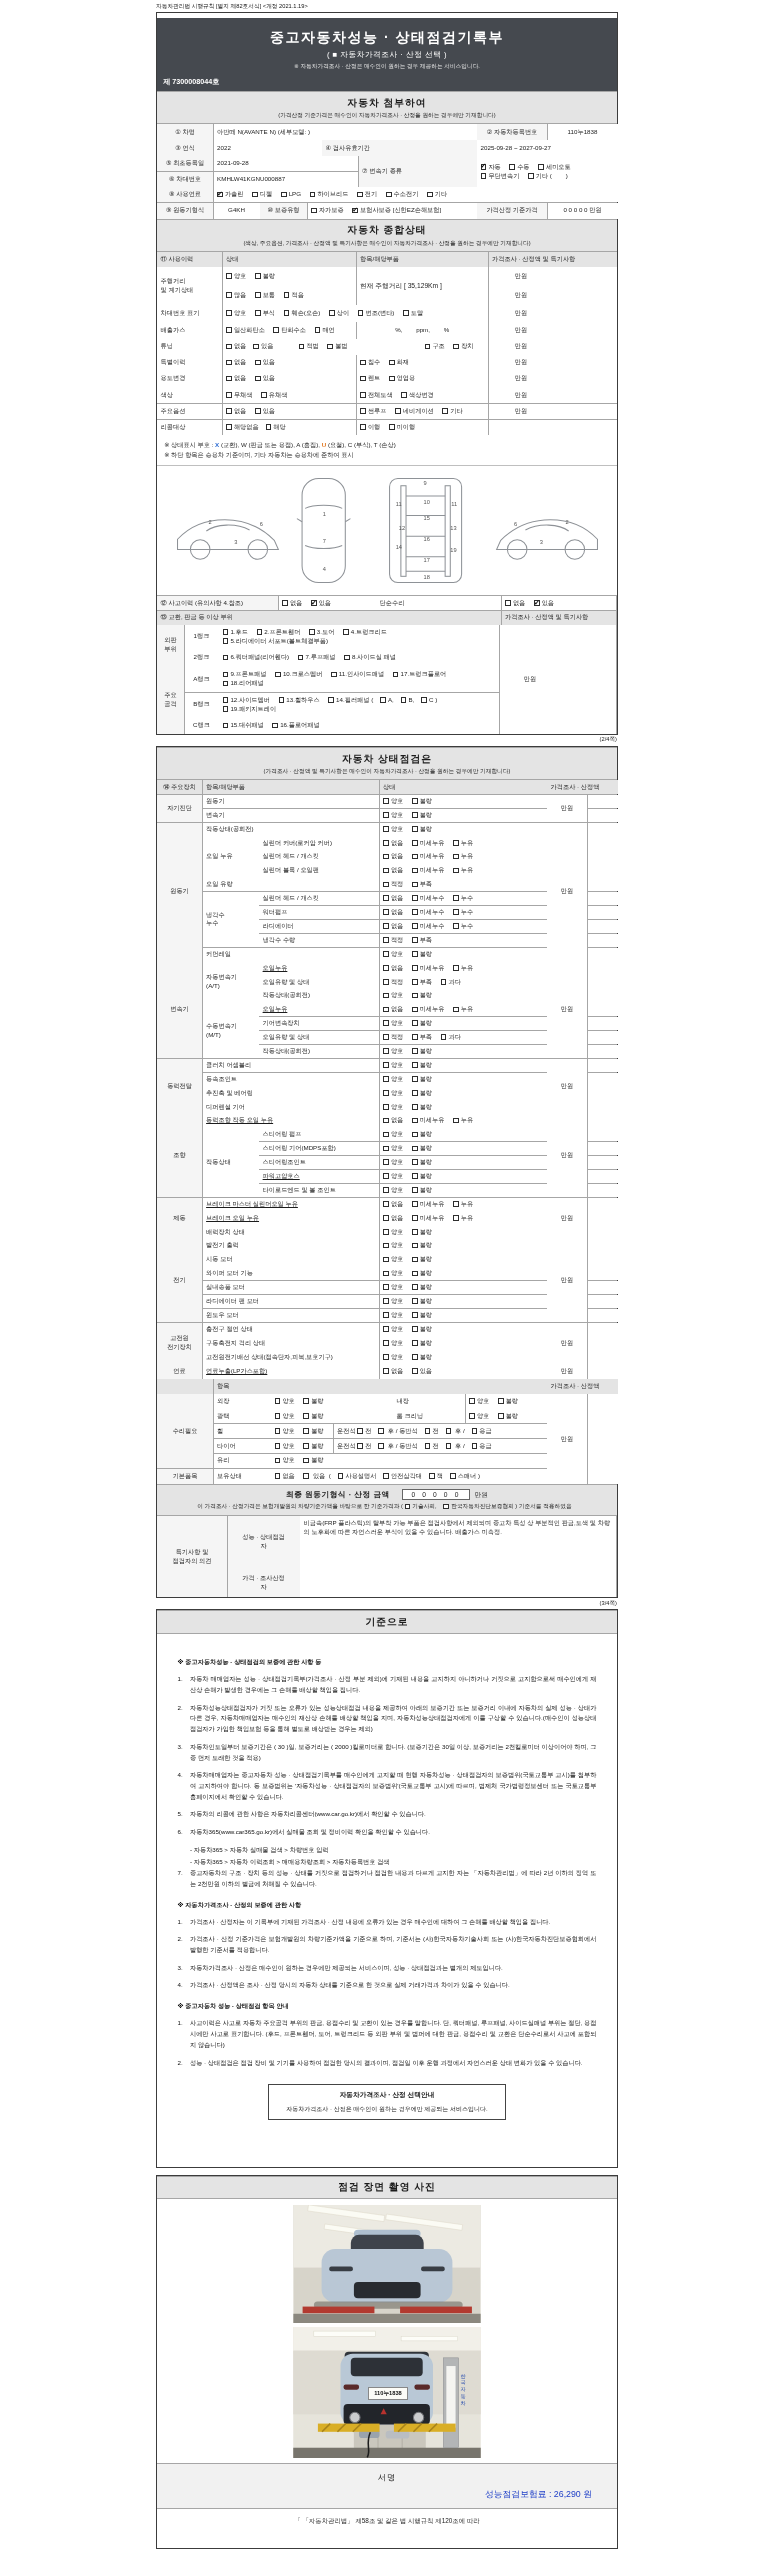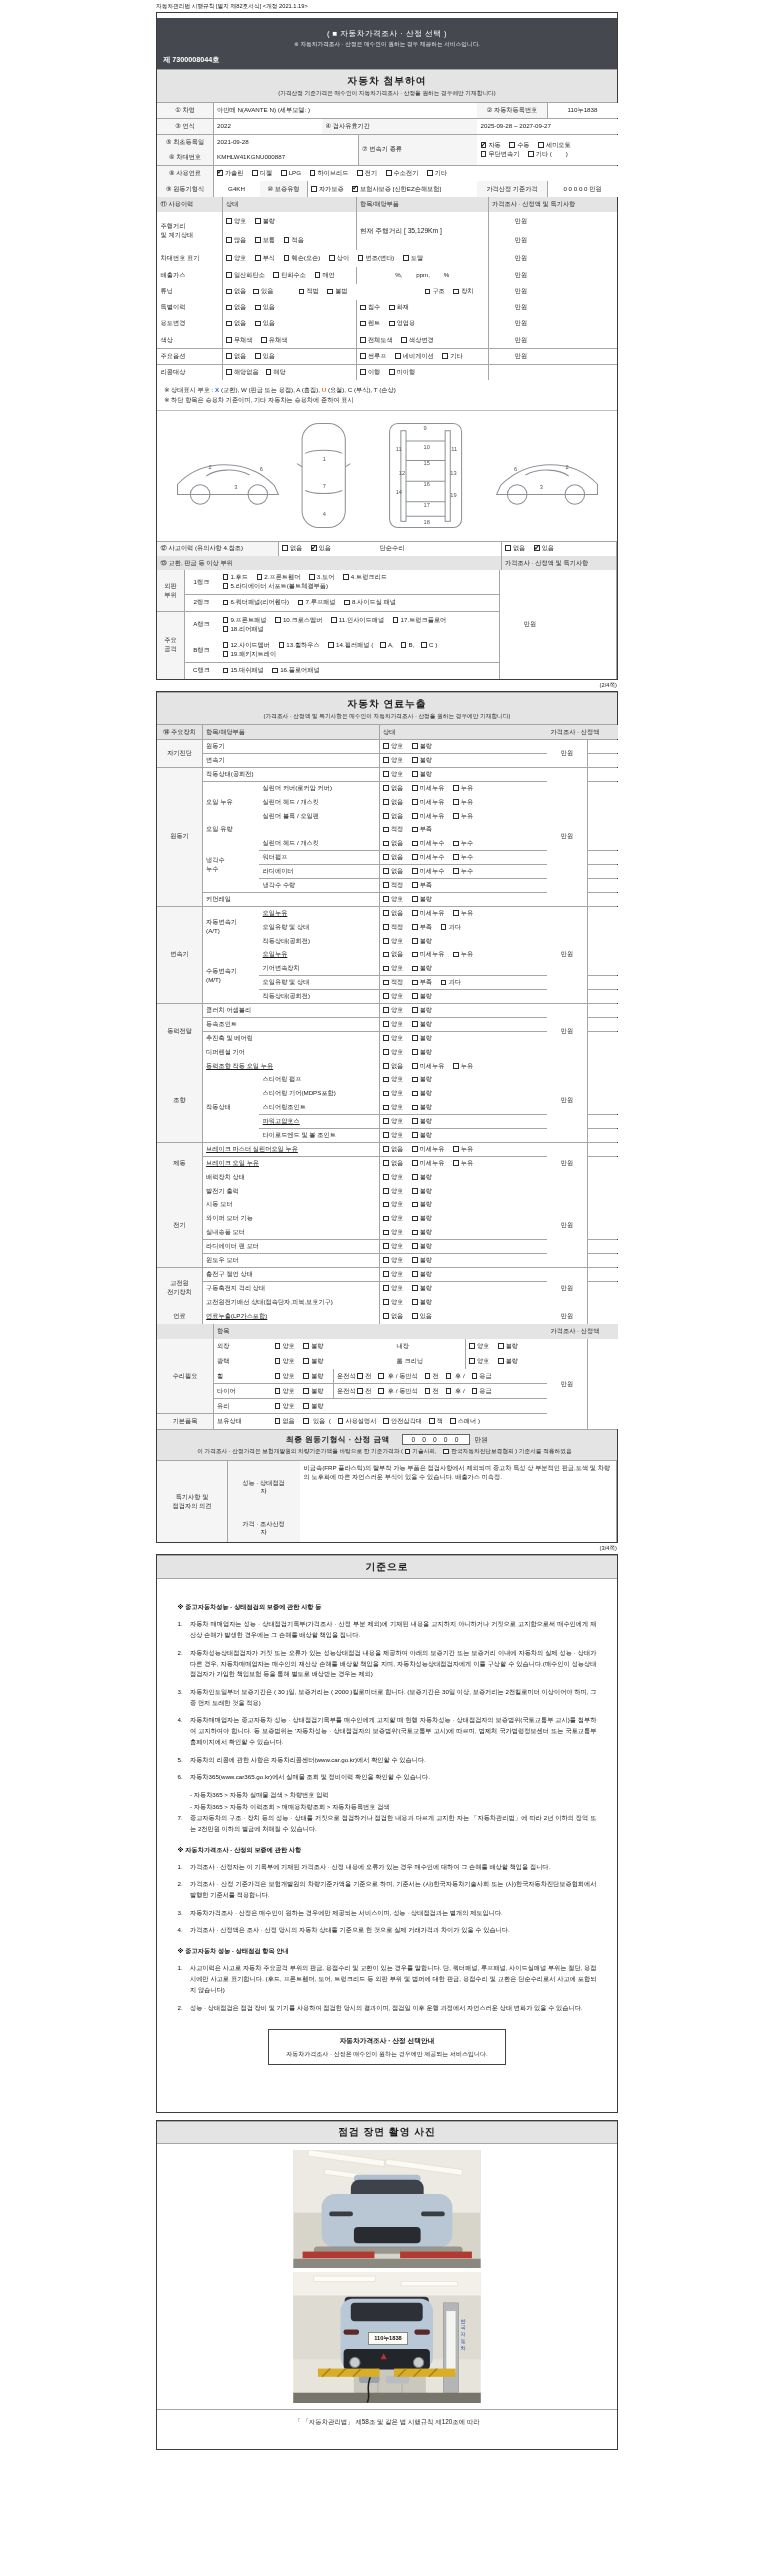--- a/index.html
+++ b/index.html
@@ -81,20 +81,21 @@
 </head>
 <body>
 
 <div class="page">
 
   <div class="topline">자동차관리법 시행규칙 [별지 제82호서식] &lt;개정 2021.1.19&gt;</div>
 
   <div class="pagebox">
     <div class="darkhead">
       <div class="white-strip"></div>
+      <div class="dh-title">중고자동차성능 · 상태점검기록부</div>
       <div class="dh-sub">( ■ 자동차가격조사 · 산정 선택 )</div>
       <div class="dh-note">※ 자동차가격조사 · 산정은 매수인이 원하는 경우 제공하는 서비스입니다.</div>
       <div class="dh-docno">제 7300008044호</div>
     </div>
 
     <div class="band">
       <div class="bt">자동차 첨부하여</div>
       <div class="bs">(가격산정 기준가격은 매수인이 자동차가격조사 · 산정을 원하는 경우에만 기재합니다)</div>
     </div>
     <div class="tbl" style="grid-template-columns: 56px 46px 47px 14px 36px 118px 70px 70px; grid-template-rows: 15.5px 15.5px 15px 15px 15px 16px;">
@@ -160,20 +161,24 @@
           <div class="ln"><span class="cb"></span><span class="cl">자가보증  </span><span class="cb on"></span><span class="cl">보험사보증 [신한EZ손해보험]</span></div>
         </div>
         <div class="cell bg-l" style="grid-area: 6 / 7 / span 1 / span 1;">
           <div class="ln"><span>가격산정 기준가격</span></div>
         </div>
         <div class="cell" style="grid-area: 6 / 8 / span 1 / span 1;">
           <div class="ln"><span>0 0 0 0 0 만원</span></div>
         </div>
       </div>
 
+    <div class="band">
+      <div class="bt">자동차 종합상태</div>
+      <div class="bs">(색상, 주요옵션, 가격조사 · 산정액 및 특기사항은 매수인이 자동차가격조사 · 산정을 원하는 경우에만 기재합니다)</div>
+    </div>
     <div class="tbl" style="grid-template-columns: 65px 72px 61px 64px 67px 65px 63px; grid-template-rows: 14.4px 18.5px 18.5px 16.5px 16.5px 15.5px 15.5px 15.5px 16px 15.5px 15.5px;">
         <div class="cell al-l bg-g" style="grid-area: 1 / 1 / span 1 / span 1;">
           <div class="ln"><span>⑪ 사용이력</span></div>
         </div>
         <div class="cell al-l bg-g" style="grid-area: 1 / 2 / span 1 / span 2;">
           <div class="ln"><span>상태</span></div>
         </div>
         <div class="cell al-l bg-g" style="grid-area: 1 / 4 / span 1 / span 2;">
           <div class="ln"><span>항목/해당부품</span></div>
         </div>
@@ -427,21 +432,21 @@
         </div>
         <div class="cell al-l" style="grid-area: 5 / 3 / span 1 / span 1;">
           <div class="ln"><span class="cb"></span><span class="cl">15.대쉬패널  </span><span class="cb"></span><span class="cl">16.플로어패널</span></div>
         </div>
       </div>
   </div>
   <div class="pagemark">(2/4쪽)</div>
 
   <div class="pagebox">
     <div class="band">
-      <div class="bt">자동차 연료누출</div>
+      <div class="bt">자동차 상태점검은</div>
       <div class="bs">(가격조사 · 산정액 및 특기사항은 매수인이 자동차가격조사 · 산정을 원하는 경우에만 기재합니다)</div>
     </div>
     <div class="tbl" style="grid-template-columns: 45px 56px 120px 167px 40px 30px; grid-template-rows: 14px 13.4px 13.4px 13.4px 13.4px 13.4px 13.4px 13.4px 13.4px 13.4px 13.4px 13.4px 13.4px 13.4px 13.4px 13.4px 13.4px 13.4px 13.4px 13.4px 13.4px 13.4px 13.4px 13.4px 13.4px 13.4px 13.4px 13.4px 13.4px 13.4px 13.4px 13.4px 13.4px 13.4px 13.4px 13.4px 13.4px 13.4px 13.4px 13.4px 13.4px 13.4px 14.4px;">
         <div class="cell bg-g" style="grid-area: 1 / 1 / span 1 / span 1;">
           <div class="ln"><span>⑭ 주요장치</span></div>
         </div>
         <div class="cell al-l bg-g" style="grid-area: 1 / 2 / span 1 / span 2;">
           <div class="ln"><span>항목/해당부품</span></div>
         </div>
         <div class="cell al-l bg-g" style="grid-area: 1 / 4 / span 1 / span 1;">
@@ -1048,20 +1053,24 @@
           <line x1="204" y1="204" x2="220" y2="188" stroke="#a8831a" stroke-width="3"></line>
           <line x1="234" y1="204" x2="250" y2="188" stroke="#a8831a" stroke-width="3"></line>
           <line x1="264" y1="204" x2="280" y2="188" stroke="#a8831a" stroke-width="3"></line>
           <path d="M150 205 C140 228 152 240 144 254" stroke="#1d1d1d" stroke-width="3" fill="none"></path>
         </svg>
         <div class="plate">110누1838</div>
         <div class="liftlabel">한국자동차</div>
       </div>
     </div>
 
+    <div class="signband">
+      <div class="sign-label">서명</div>
+      <div class="fee">성능점검보험료 : 26,290 원</div>
+    </div>
 
     <div class="confirm">
       <div>「 「자동차관리법」 제58조 및 같은 법 시행규칙 제120조에 따라</div>
 
     </div>
   </div>
 </div>
 
 
 </body></html>

